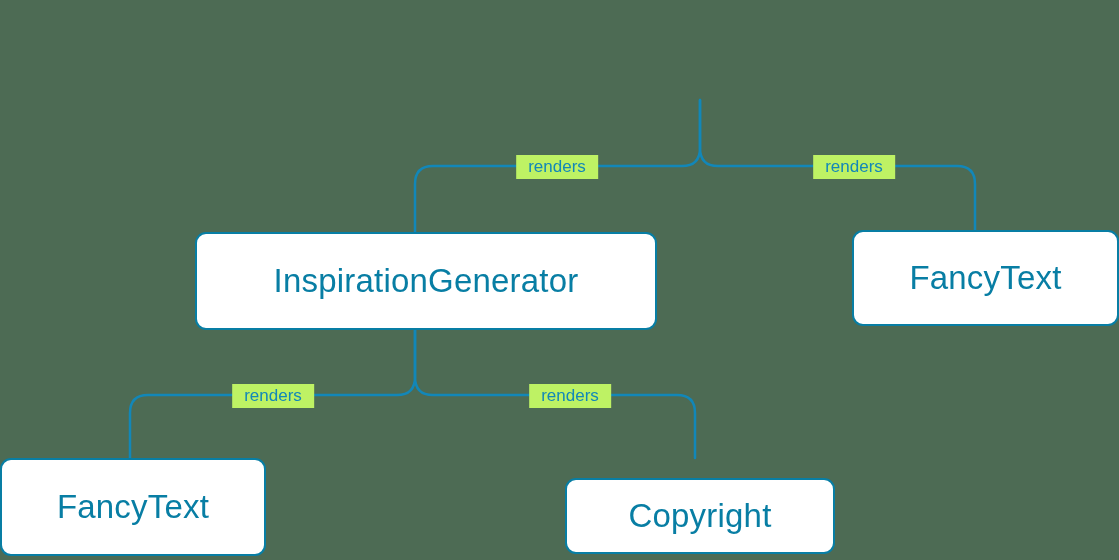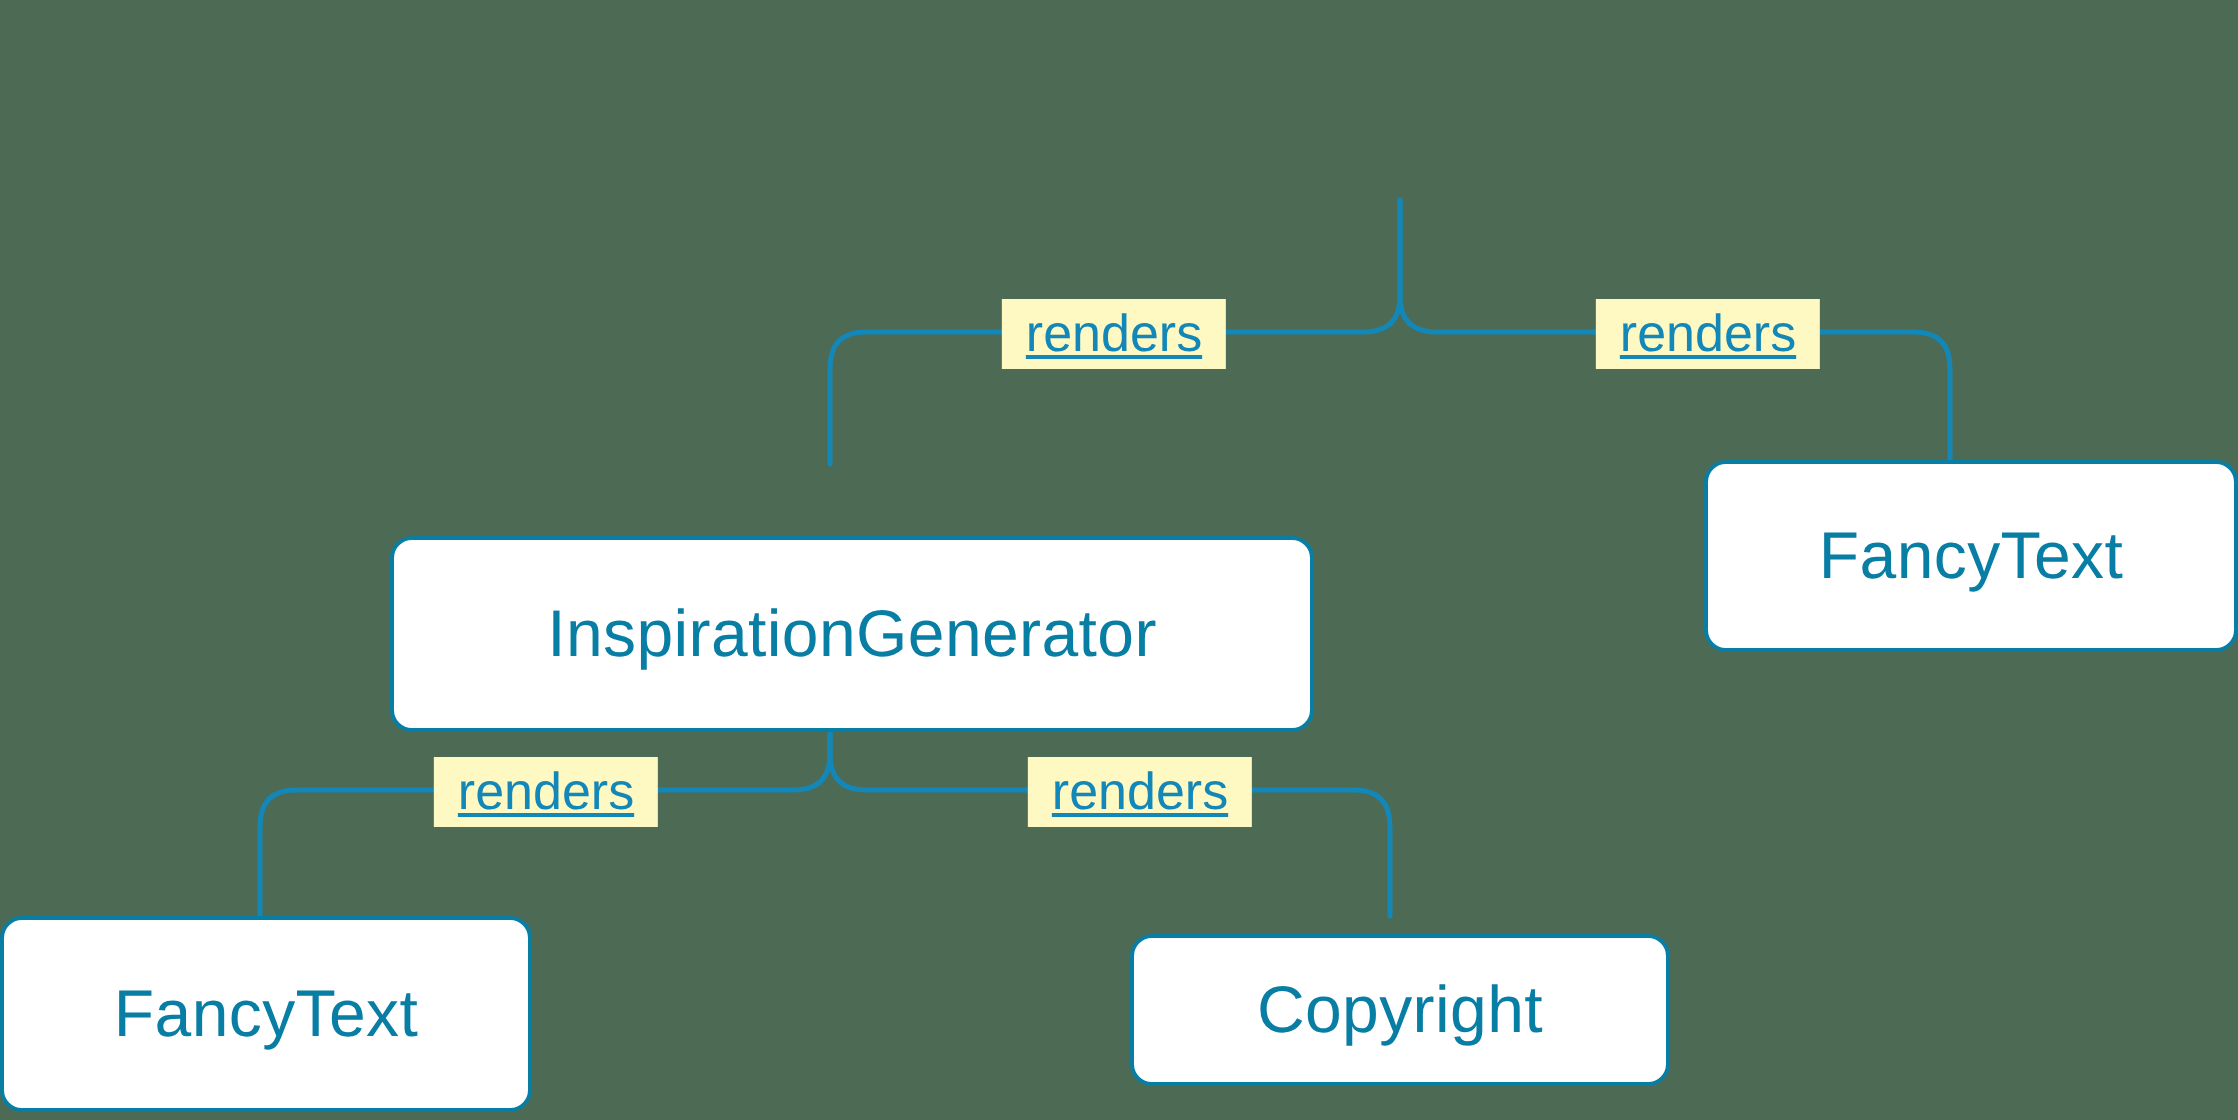--- a/index.html
+++ b/index.html
@@ -41,56 +41,55 @@
     justify-content: center;
     color: #087ea4;
     font-size: 33px;
     font-weight: 500;
     letter-spacing: 0.2px;
     box-sizing: border-box;
   }
   .edge-label {
     position: absolute;
     transform: translate(-50%, -50%);
-    background: #fef9c3;
+    background: #bef264;
     color: #1287b8;
-    font-size: 26px;
+    font-size: 17px;
     font-weight: 500;
     padding: 2px 12px;
     white-space: nowrap;
-    text-decoration: underline;
   }
 </style>
 </head>
 <body>
 
 <div class="canvas">
 
   <svg class="edges" viewBox="0 0 1119 560" xmlns="http://www.w3.org/2000/svg">
     <path d="M 700 100 L 700 148 Q 700 166 682 166 L 433 166 Q 415 166 415 184 L 415 232"></path>
     <path d="M 700 100 L 700 148 Q 700 166 718 166 L 957 166 Q 975 166 975 184 L 975 230"></path>
     <path d="M 415 330 L 415 377 Q 415 395 397 395 L 148 395 Q 130 395 130 413 L 130 458"></path>
     <path d="M 415 330 L 415 377 Q 415 395 433 395 L 677 395 Q 695 395 695 413 L 695 458"></path>
   </svg>
 
   <div class="edge-label" style="left: 557px; top: 167px;">renders</div>
   <div class="edge-label" style="left: 854px; top: 167px;">renders</div>
   <div class="edge-label" style="left: 273px; top: 396px;">renders</div>
   <div class="edge-label" style="left: 570px; top: 396px;">renders</div>
 
 
-  <div class="node" style="left: 195px; top: 232px; width: 462px; height: 98px; margin-top: 36px;">
+  <div class="node" style="left: 195px; top: 232px; width: 462px; height: 98px;">
     <span>InspirationGenerator</span>
   </div>
 
   <div class="node" style="left: 852px; top: 230px; width: 267px; height: 96px;">
     <span>FancyText</span>
   </div>
 
   <div class="node" style="left: 0px; top: 458px; width: 266px; height: 98px;">
     <span>FancyText</span>
   </div>
 
-  <div class="node" style="left: 565px; top: 467px; width: 270px; height: 76px;">
+  <div class="node" style="left: 565px; top: 478px; width: 270px; height: 76px;">
     <span>Copyright</span>
   </div>
 
 </div>
 
 </body></html>

